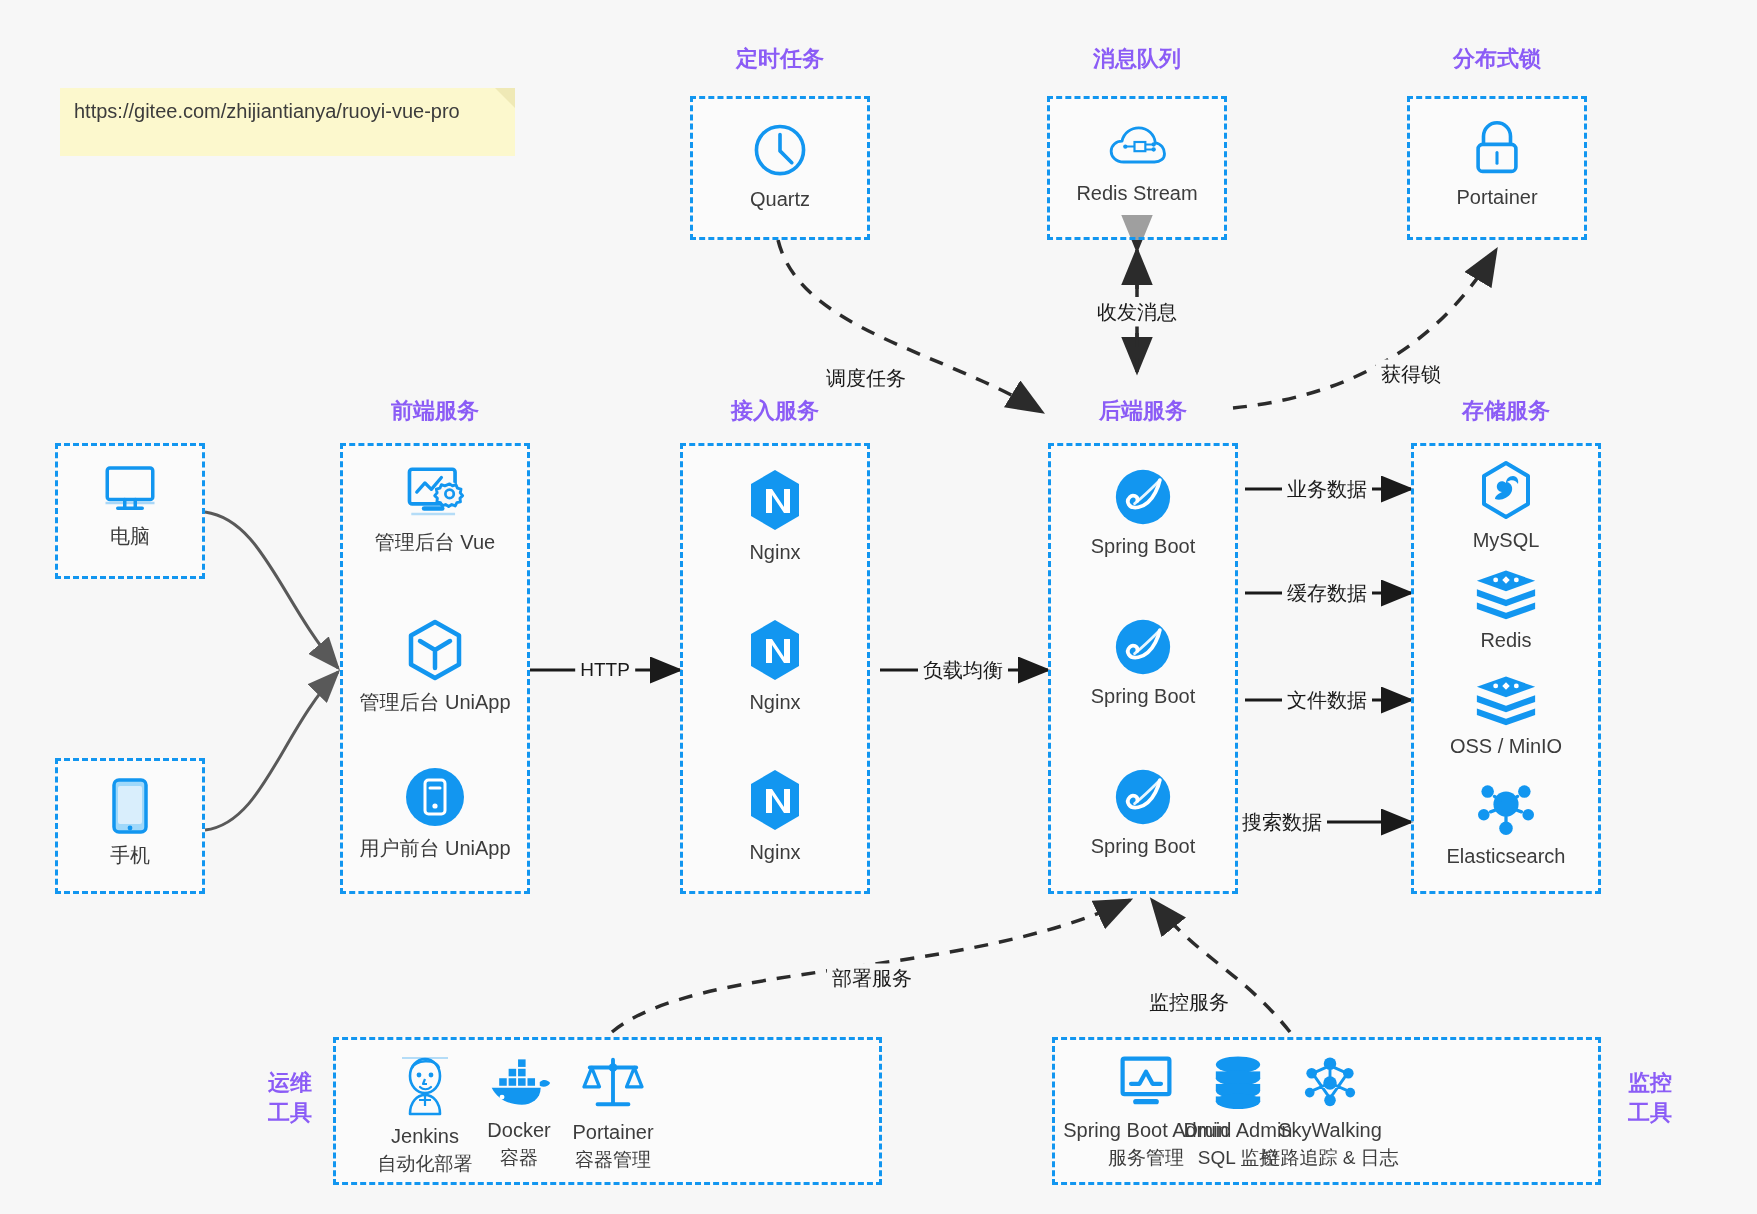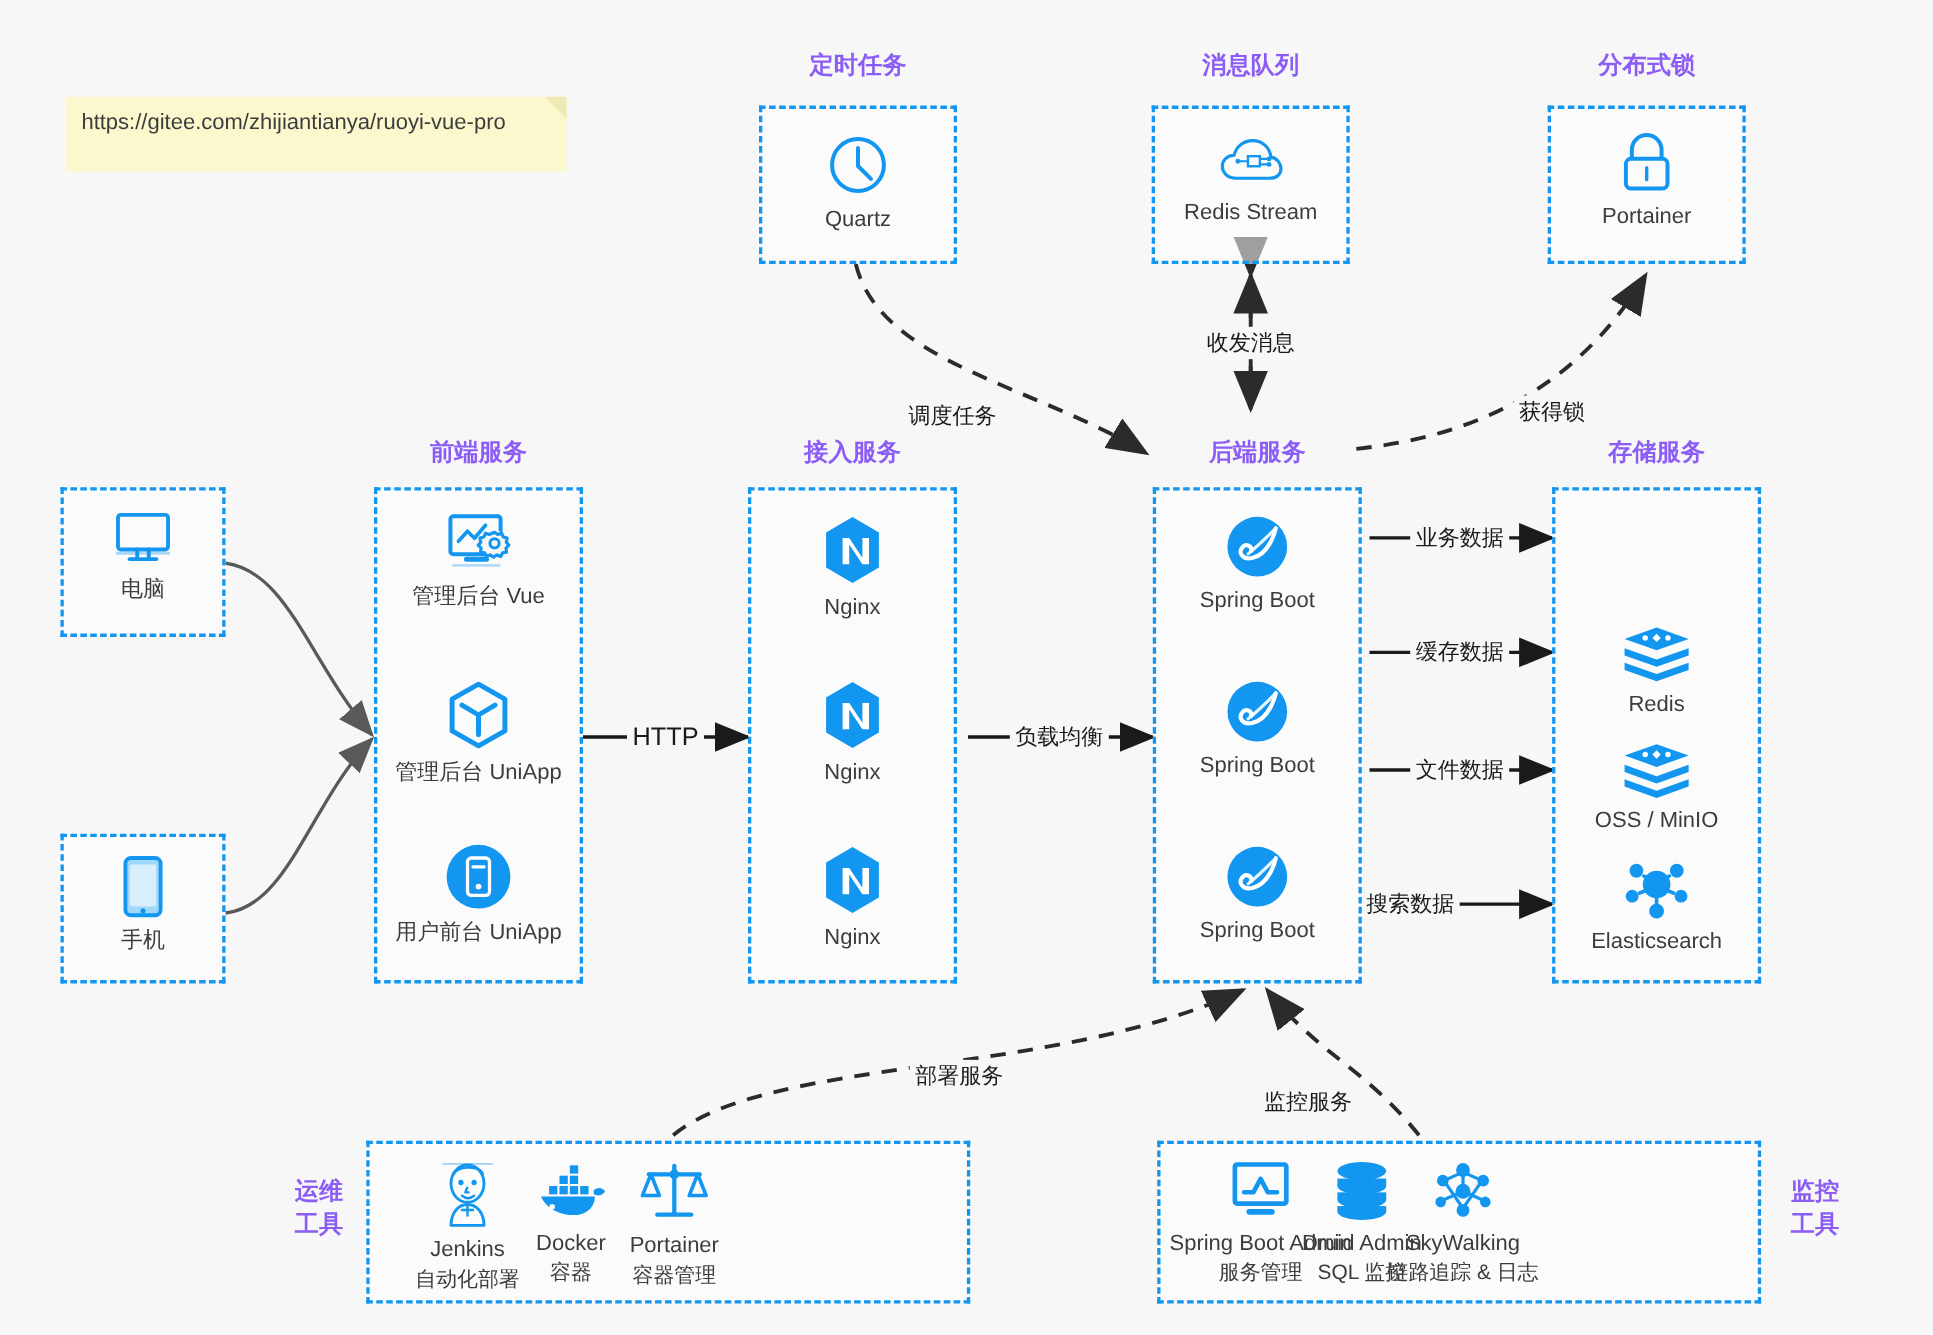--- a/index.html
+++ b/index.html
@@ -47,21 +47,21 @@
     color: #3c3c3c; font-size: 20px; margin-top: 7px;
     text-align: center; line-height: 26px; white-space: nowrap;
   }
   .node .lbl.sm { font-size: 19px; }
 
   .icon { display: block; }
 
   
   .elabel {
     position: absolute; background: #f7f7f7; color: #1a1a1a;
-    font-size: 23px; padding: 1px 5px; white-space: nowrap;
+    font-size: 19px; padding: 1px 5px; white-space: nowrap;
     transform: translate(-50%, -50%);
   }
   .elabel.cn { font-size: 20px; }
 </style>
 </head>
 <body>
 
 <div id="canvas">
 
   <div class="note">
@@ -263,20 +263,27 @@
         <circle cx="31" cy="31" r="29" fill="#1296f0"></circle>
         <path d="M49 13 C49 13 44 38 26 42 C16 44 12 36 17 31 C20 28 26 30 25 35" fill="none" stroke="#ffffff" stroke-width="4" stroke-linecap="round"></path>
         <path d="M49 13 C40 22 32 30 22 38" fill="none" stroke="#ffffff" stroke-width="3" stroke-linecap="round" opacity="0.9"></path>
       </svg>
       <div class="lbl">Spring Boot</div>
     </div>
   </div>
 
   <div class="gtitle" style="left:1411px; top:396px; width:190px;">存储服务</div>
   <div class="gbox" style="left:1411px; top:443px; width:190px; height:451px;">
+    <div class="node" style="top:14px;">
+      <svg class="icon" width="56" height="60" viewBox="0 0 56 60">
+        <path d="M28 3 L50 16 L50 44 L28 57 L6 44 L6 16 Z" fill="none" stroke="#1296f0" stroke-width="4" stroke-linejoin="round"></path>
+        <path d="M17 39 C23 41 30 38 33 33 C36 28 33 23 29 22 C33 19 38 20 40 24 C41 20 39 16 35 16 C31 16 28 19 28 23 C25 20 20 21 19 25 C18 29 21 32 24 32 C20 34 17 36 17 39 Z" fill="#1296f0"></path>
+      </svg>
+      <div class="lbl">MySQL</div>
+    </div>
     <div class="node" style="top:122px;">
       <svg class="icon" width="62" height="52" viewBox="0 0 66 54">
         <path d="M33 2 L64 13 L33 24 L2 13 Z" fill="#1296f0"></path>
         <path d="M2 22 L33 33 L64 22 L64 29 L33 40 L2 29 Z" fill="#1296f0"></path>
         <path d="M2 36 L33 47 L64 36 L64 43 L33 54 L2 43 Z" fill="#1296f0"></path>
         <circle cx="22" cy="12" r="2.6" fill="#ffffff"></circle>
         <circle cx="44" cy="12" r="2.6" fill="#ffffff"></circle>
         <path d="M33 8 l4 4 -4 4 -4 -4 z" fill="#ffffff"></path>
       </svg>
       <div class="lbl">Redis</div>

